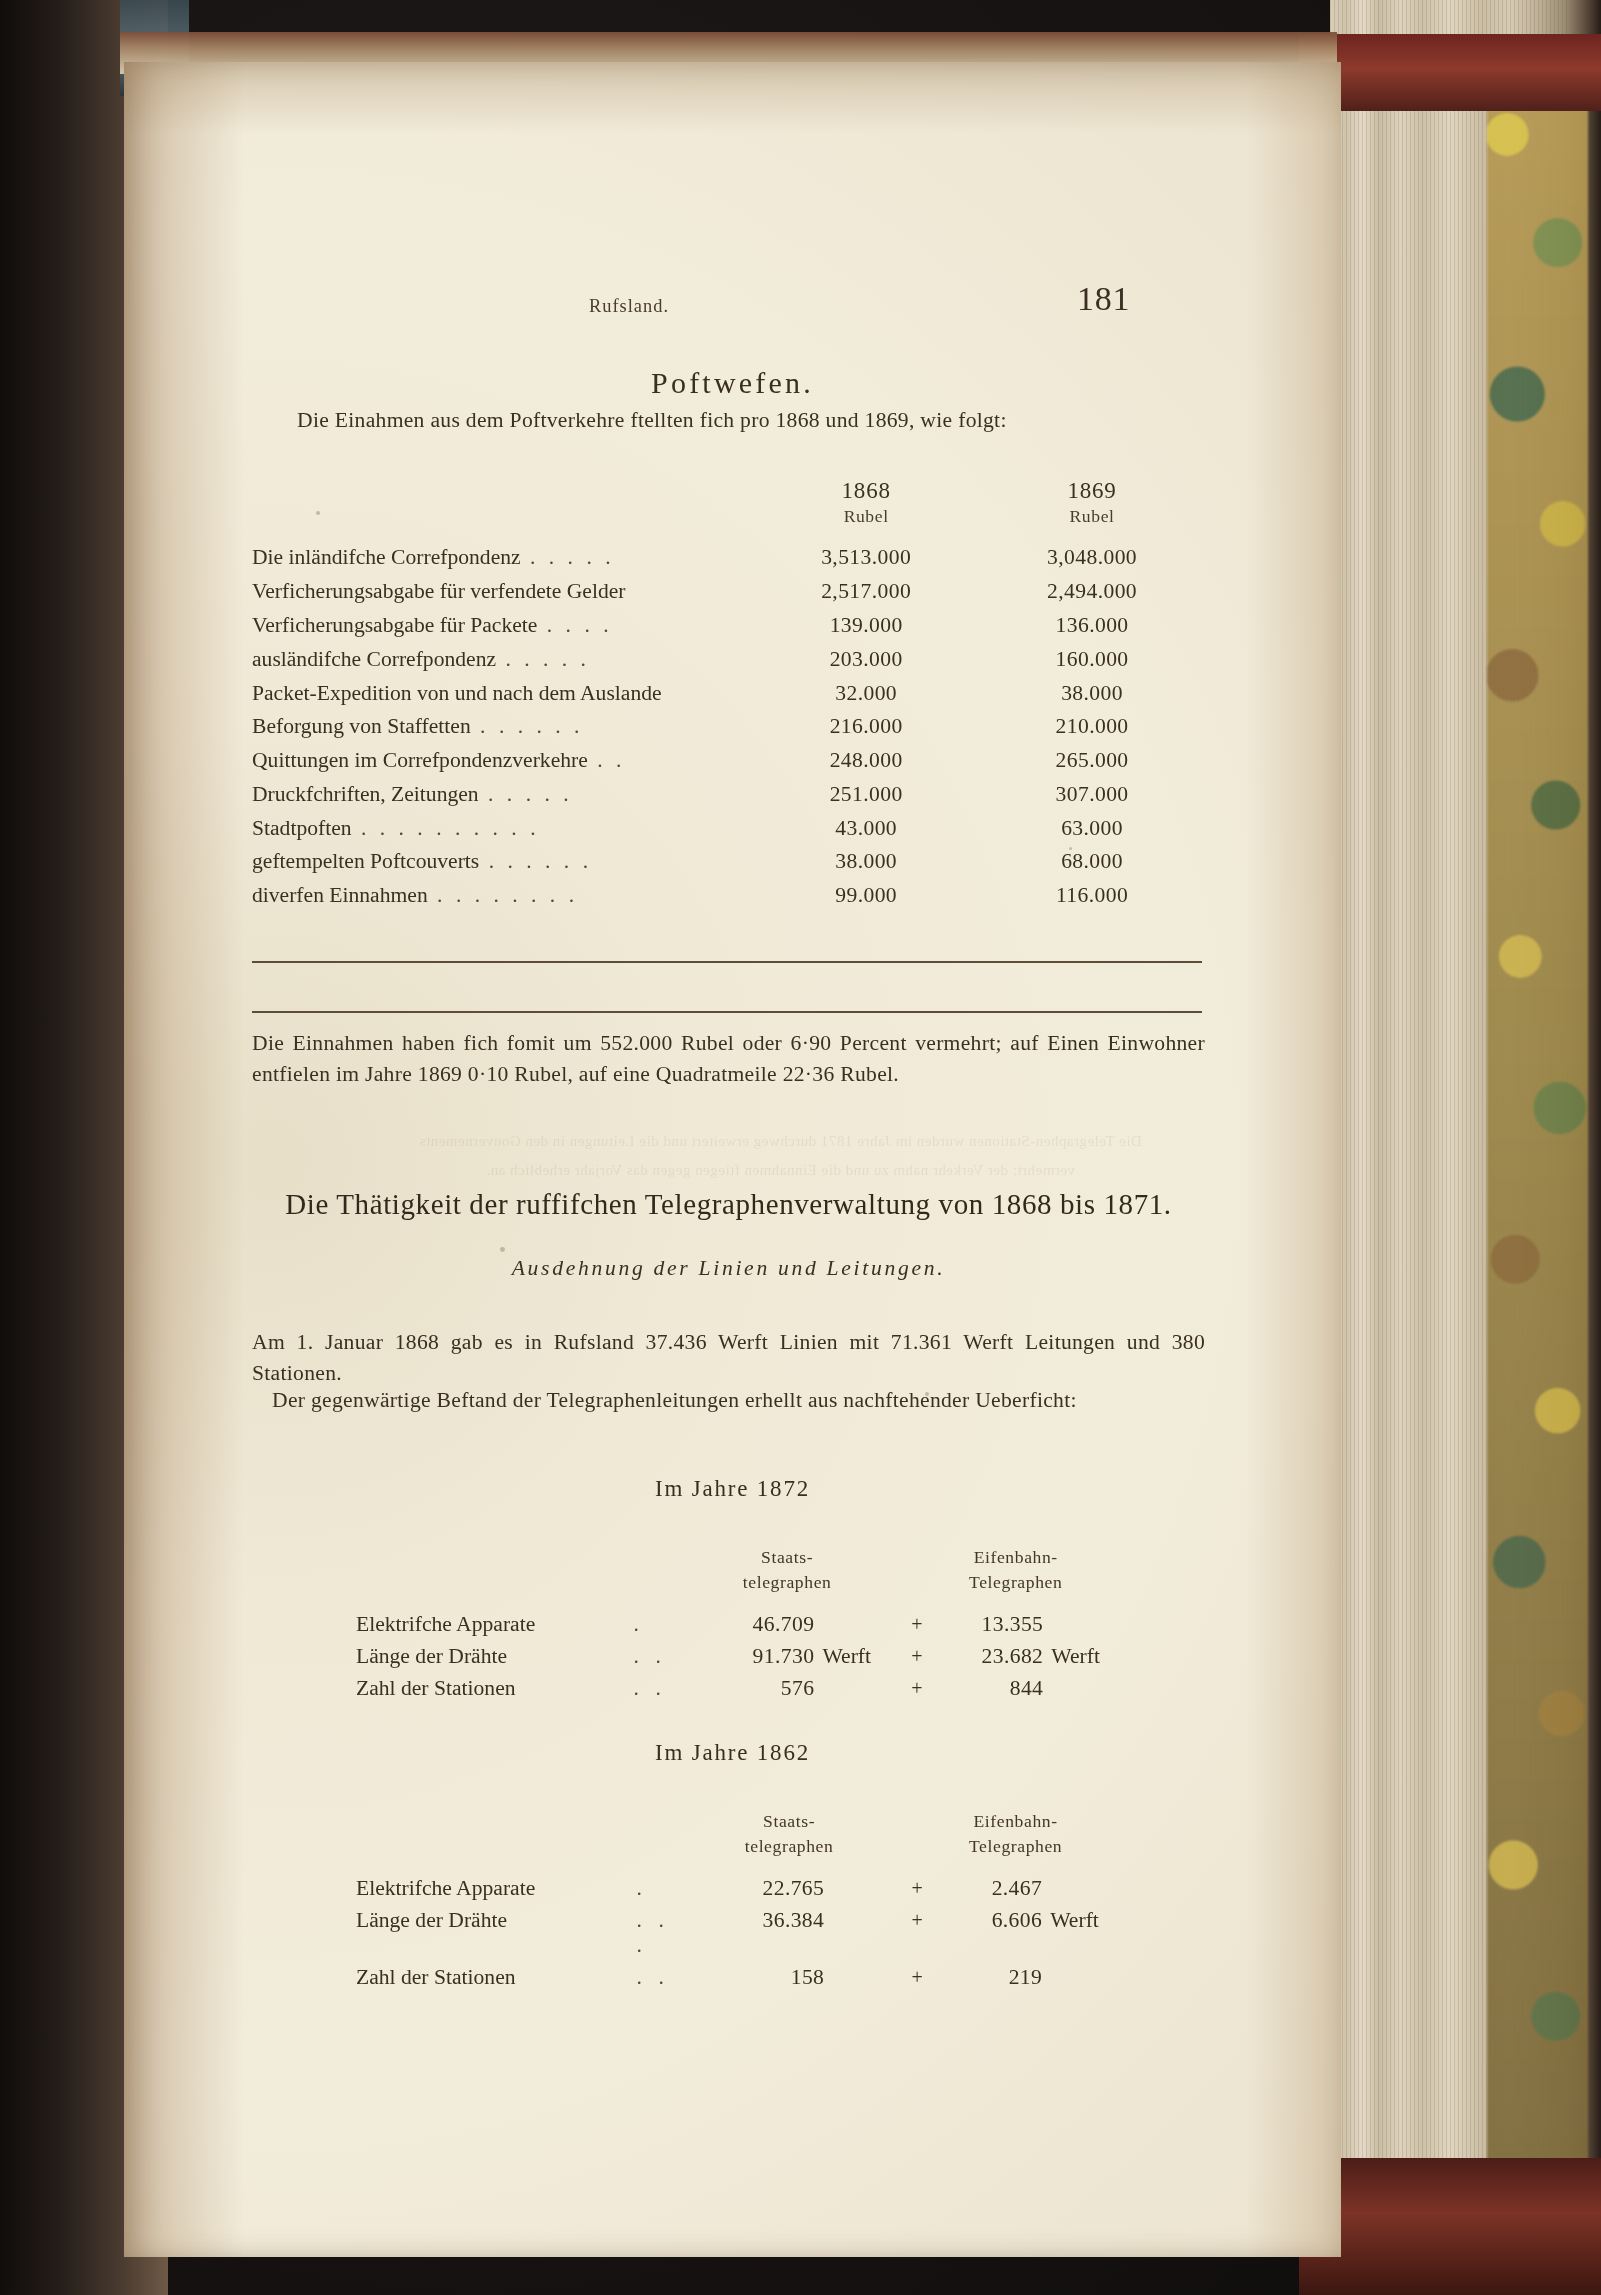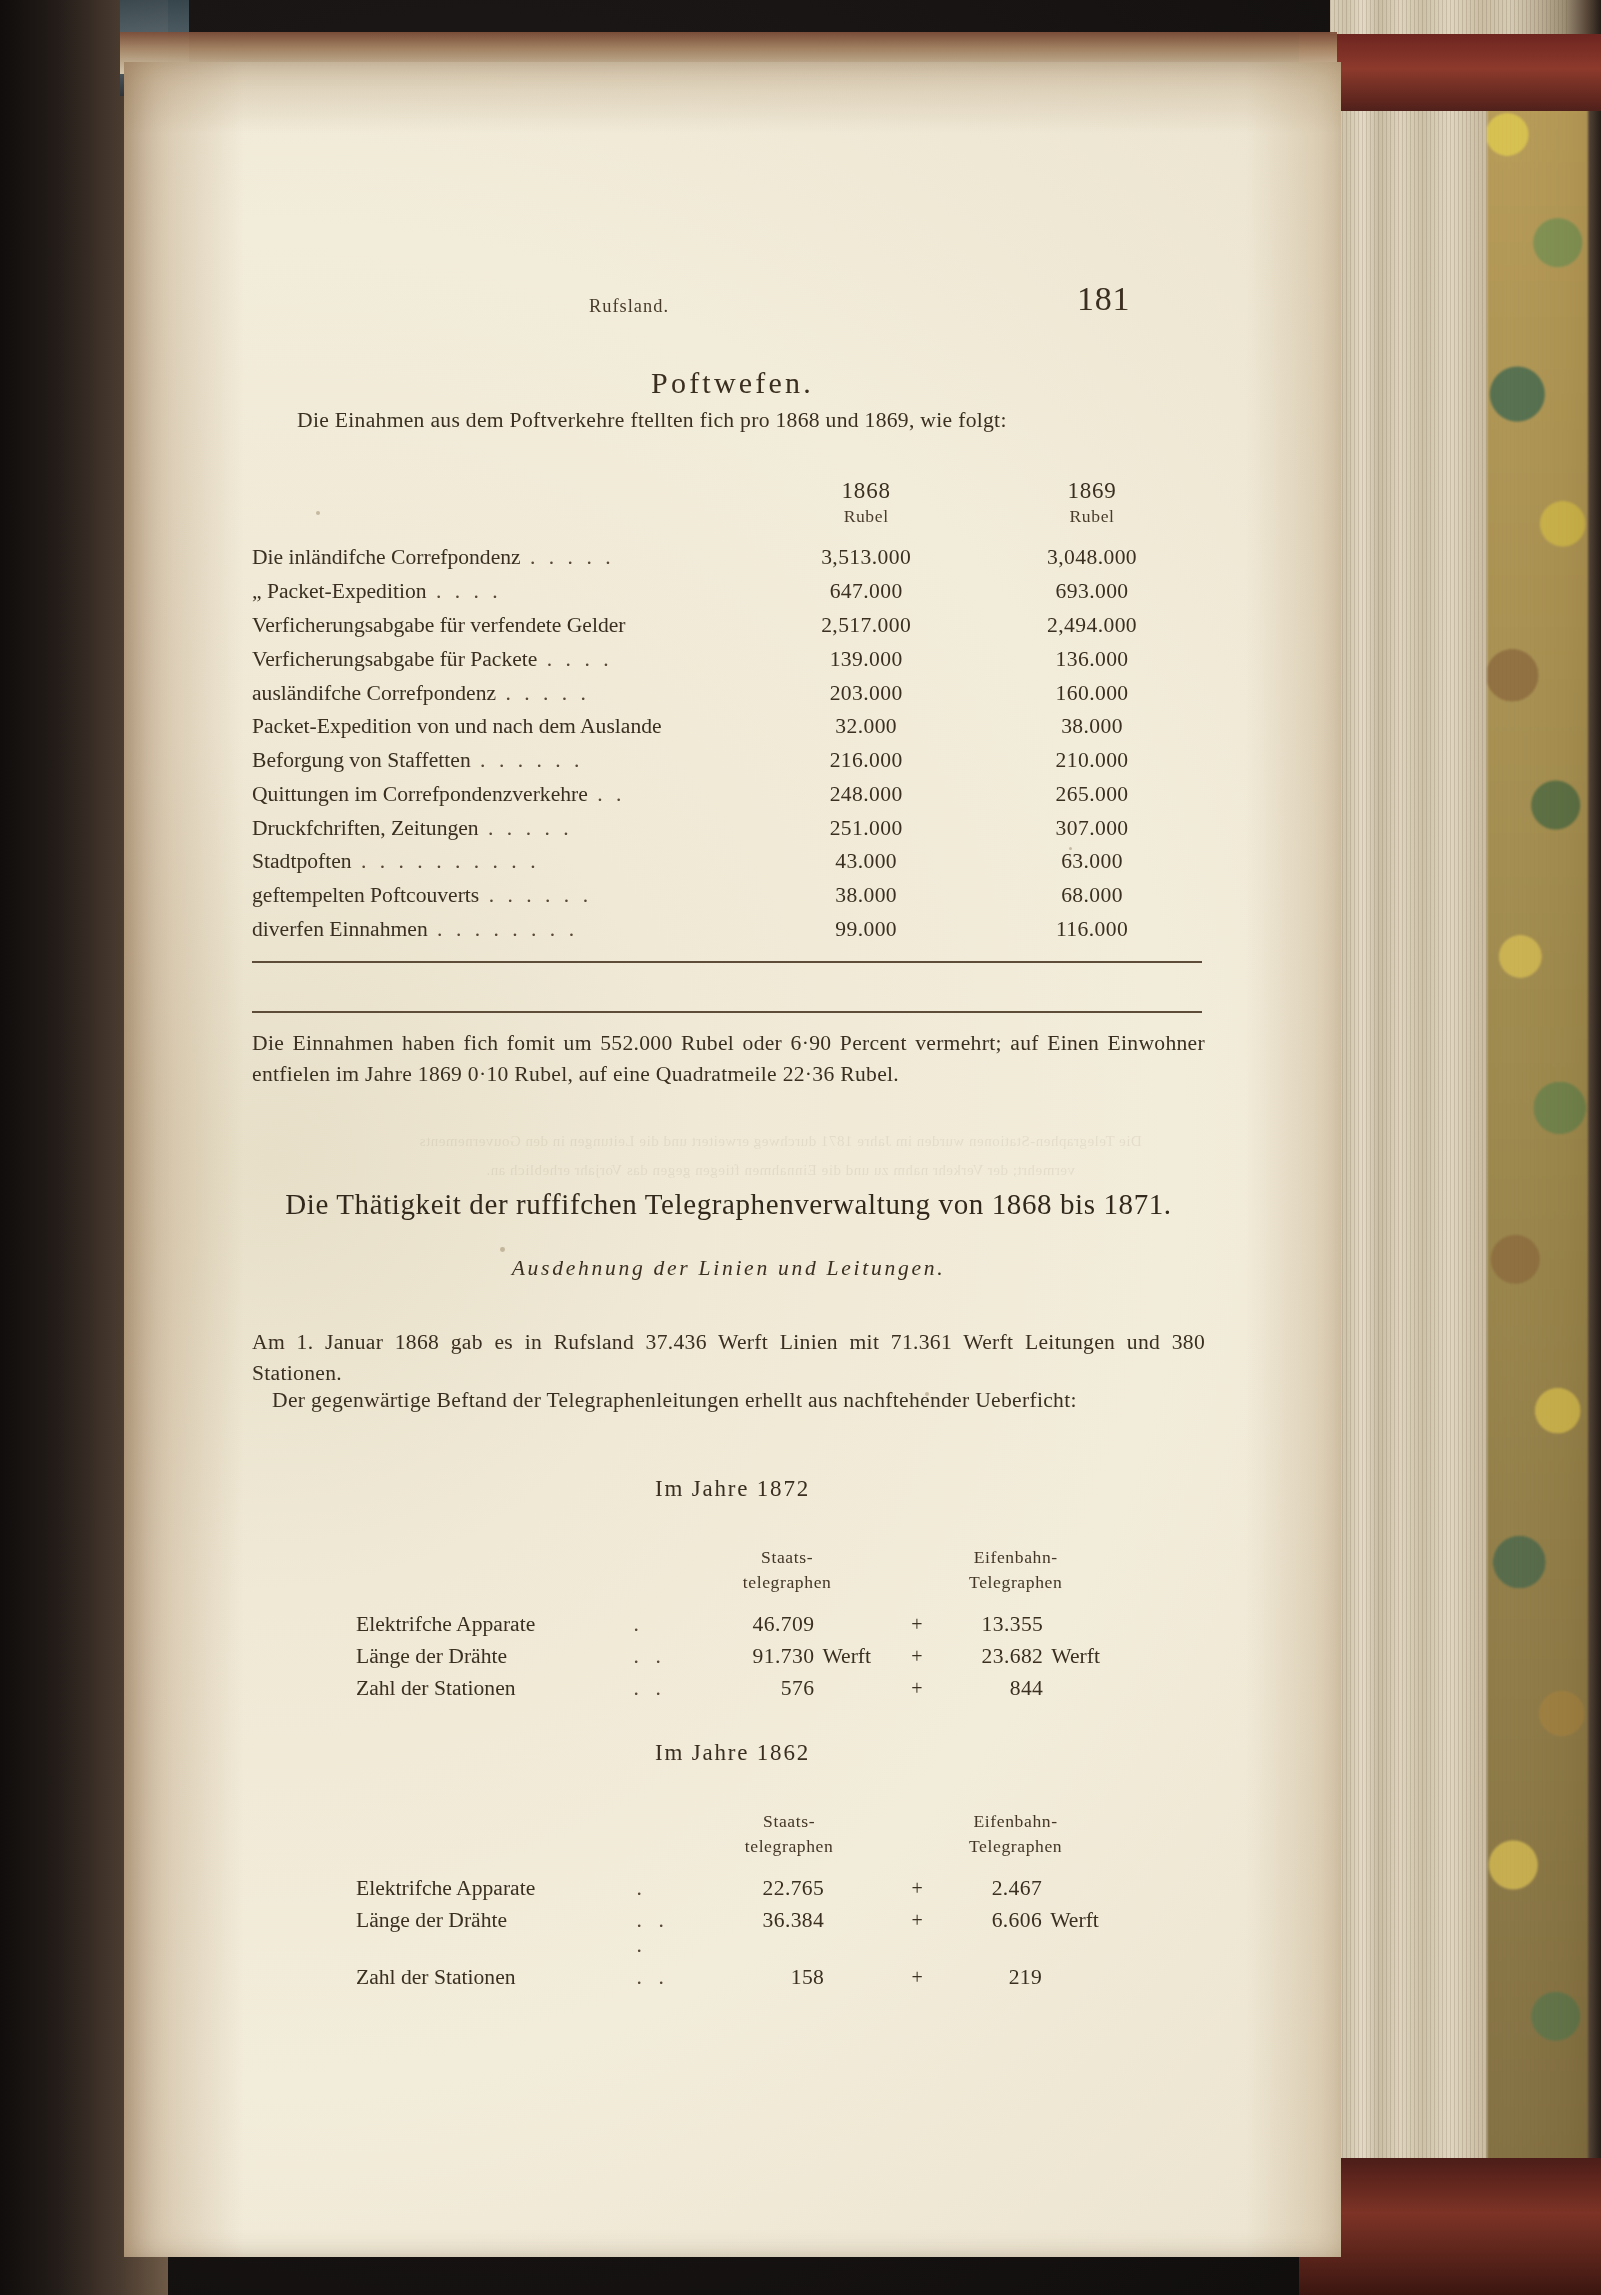--- a/index.html
+++ b/index.html
@@ -386,25 +386,20 @@
           <th></th>
           <th class="cur">Rubel</th>
           <th class="cur">Rubel</th>
         </tr>
       </thead>
       <tbody id="income-body">
           <tr>
             <td class="label"><span>Die inländifche Correfpondenz</span><span class="leader">  . . . . .</span></td>
             <td class="num">3,513.000</td>
             <td class="num">3,048.000</td>
-          </tr>
-          <tr>
-            <td class="label"><span>„        Packet-Expedition</span><span class="leader">  . . . .</span></td>
-            <td class="num">647.000</td>
-            <td class="num">693.000</td>
           </tr>
           <tr>
             <td class="label"><span>Verficherungsabgabe für verfendete Gelder</span></td>
             <td class="num">2,517.000</td>
             <td class="num">2,494.000</td>
           </tr>
           <tr>
             <td class="label"><span>Verficherungsabgabe für Packete</span><span class="leader">  . . . .</span></td>
             <td class="num">139.000</td>
             <td class="num">136.000</td>

